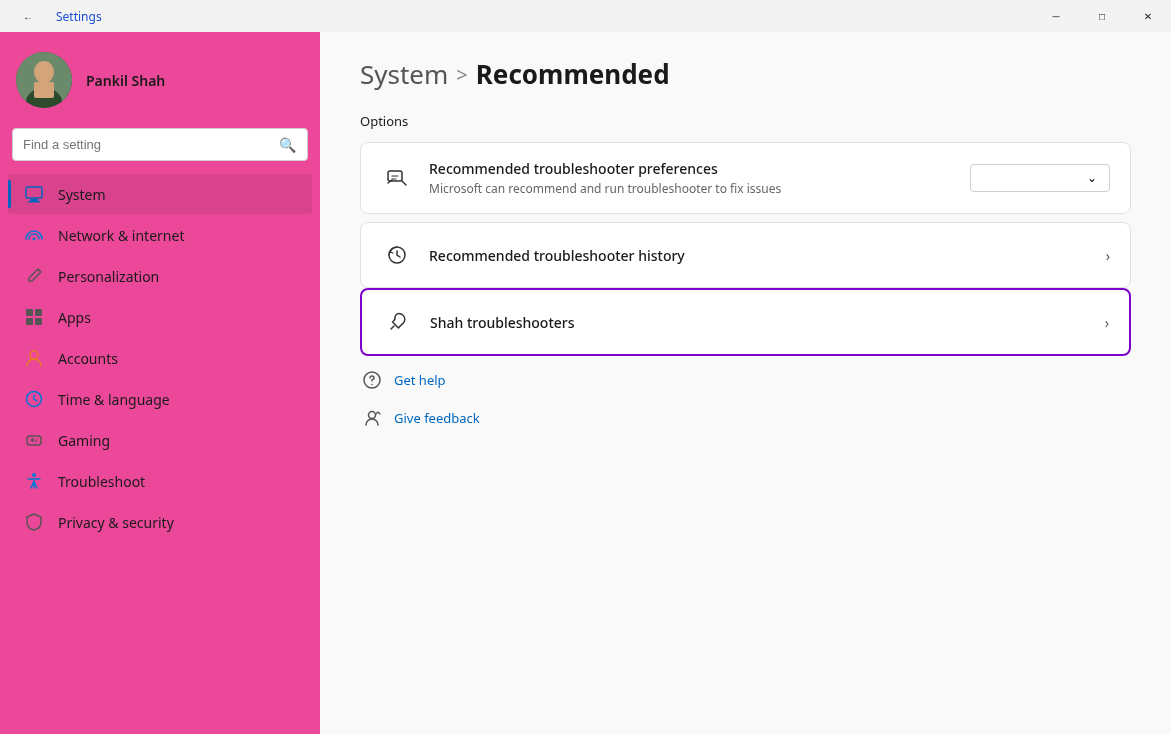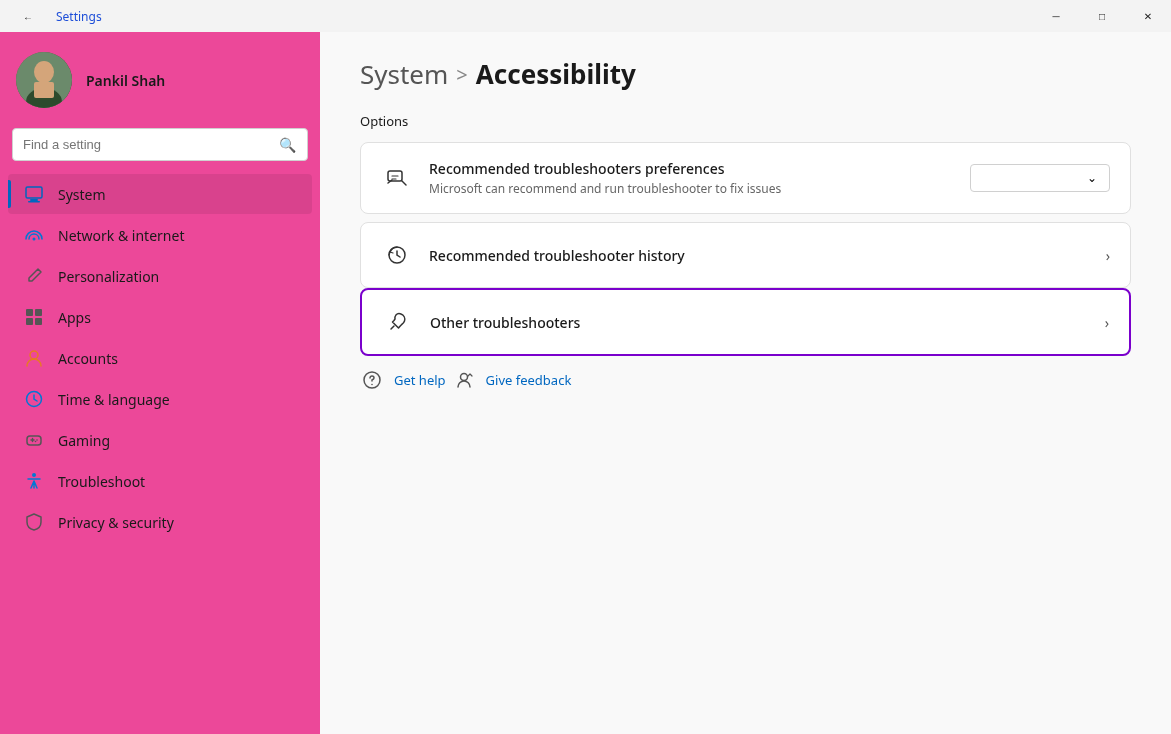--- a/index.html
+++ b/index.html
@@ -252,21 +252,21 @@
     .card-highlighted {
       border: 2px solid #7a00cc;
       border-radius: 8px;
     }
     .card-highlighted .card-row {
       border-radius: 6px;
     }
 
     .help-links {
       display: flex;
-      flex-direction: row;
+      flex-direction: column;
       gap: 6px;
     }
     .help-link {
       display: flex;
       align-items: center;
       gap: 10px;
       cursor: pointer;
       padding: 4px 0;
     }
     .help-link-icon {
@@ -418,38 +418,38 @@
     <span>Privacy &amp; security</span>
   </div>
       </div>
   </div>
 
   <div class="main-content">
 
     <div class="breadcrumb">
       <span class="breadcrumb-system">System</span>
       <span class="breadcrumb-sep">&gt;</span>
-      <span class="breadcrumb-current">Accessibility</span>
+      <span class="breadcrumb-current">Recommended</span>
     </div>
 
     <div class="section-title">Options</div>
 
     <div id="cards-container">
         <div class="card" style="margin-bottom: 8px;">
     <div class="card-row">
       <div class="card-icon">
               <svg width="22" height="22" viewBox="0 0 22 22" fill="none">
                 <rect x="2" y="4" width="14" height="10" rx="2" stroke="#333" stroke-width="1.5" fill="none"></rect>
                 <path d="M2 16l4-3" stroke="#333" stroke-width="1.5" stroke-linecap="round"></path>
                 <path d="M16 14l4 4" stroke="#333" stroke-width="1.5" stroke-linecap="round"></path>
                 <path d="M6 9h6M6 12h4" stroke="#333" stroke-width="1.2" stroke-linecap="round"></path>
               </svg>
             </div>
       <div class="card-text">
-        <div class="card-title">Recommended troubleshooters preferences</div>
+        <div class="card-title">Recommended troubleshooter preferences</div>
         <div class="card-desc">Microsoft can recommend and run troubleshooter to fix issues</div>
       </div>
       <div class="card-action">
               <button class="dropdown-btn">
       <span></span>
       <span style="font-size:12px;">⌄</span>
     </button>
             </div>
     </div>
   </div>
@@ -474,21 +474,21 @@
   </div>
         <div class="card card-highlighted" style="margin-bottom: 8px;">
     <div class="card-row">
       <div class="card-icon">
               <svg width="22" height="22" viewBox="0 0 22 22" fill="none">
                 <path d="M14 3c2.8 1.1 4.5 4.1 3.5 7.1-.5 1.5-1.5 2.7-2.8 3.4l-1.7 1.7L11.5 17l-1.5-1.5-4.5-4.5 1.5-1.5L8 8c-.3-1.3 0-2.8.9-3.9C10.1 2.7 12.4 2.2 14 3z" stroke="#333" stroke-width="1.5" stroke-linejoin="round" fill="none"></path>
                 <path d="M7 15l-3 3" stroke="#333" stroke-width="1.5" stroke-linecap="round"></path>
               </svg>
             </div>
       <div class="card-text">
-        <div class="card-title">Other troubleshooters</div>
+        <div class="card-title">Shah troubleshooters</div>
 
       </div>
       <div class="card-action">
               <span class="chevron-right">›</span>
             </div>
     </div>
   </div>
       </div>
 
     <div class="help-links" id="help-links">

